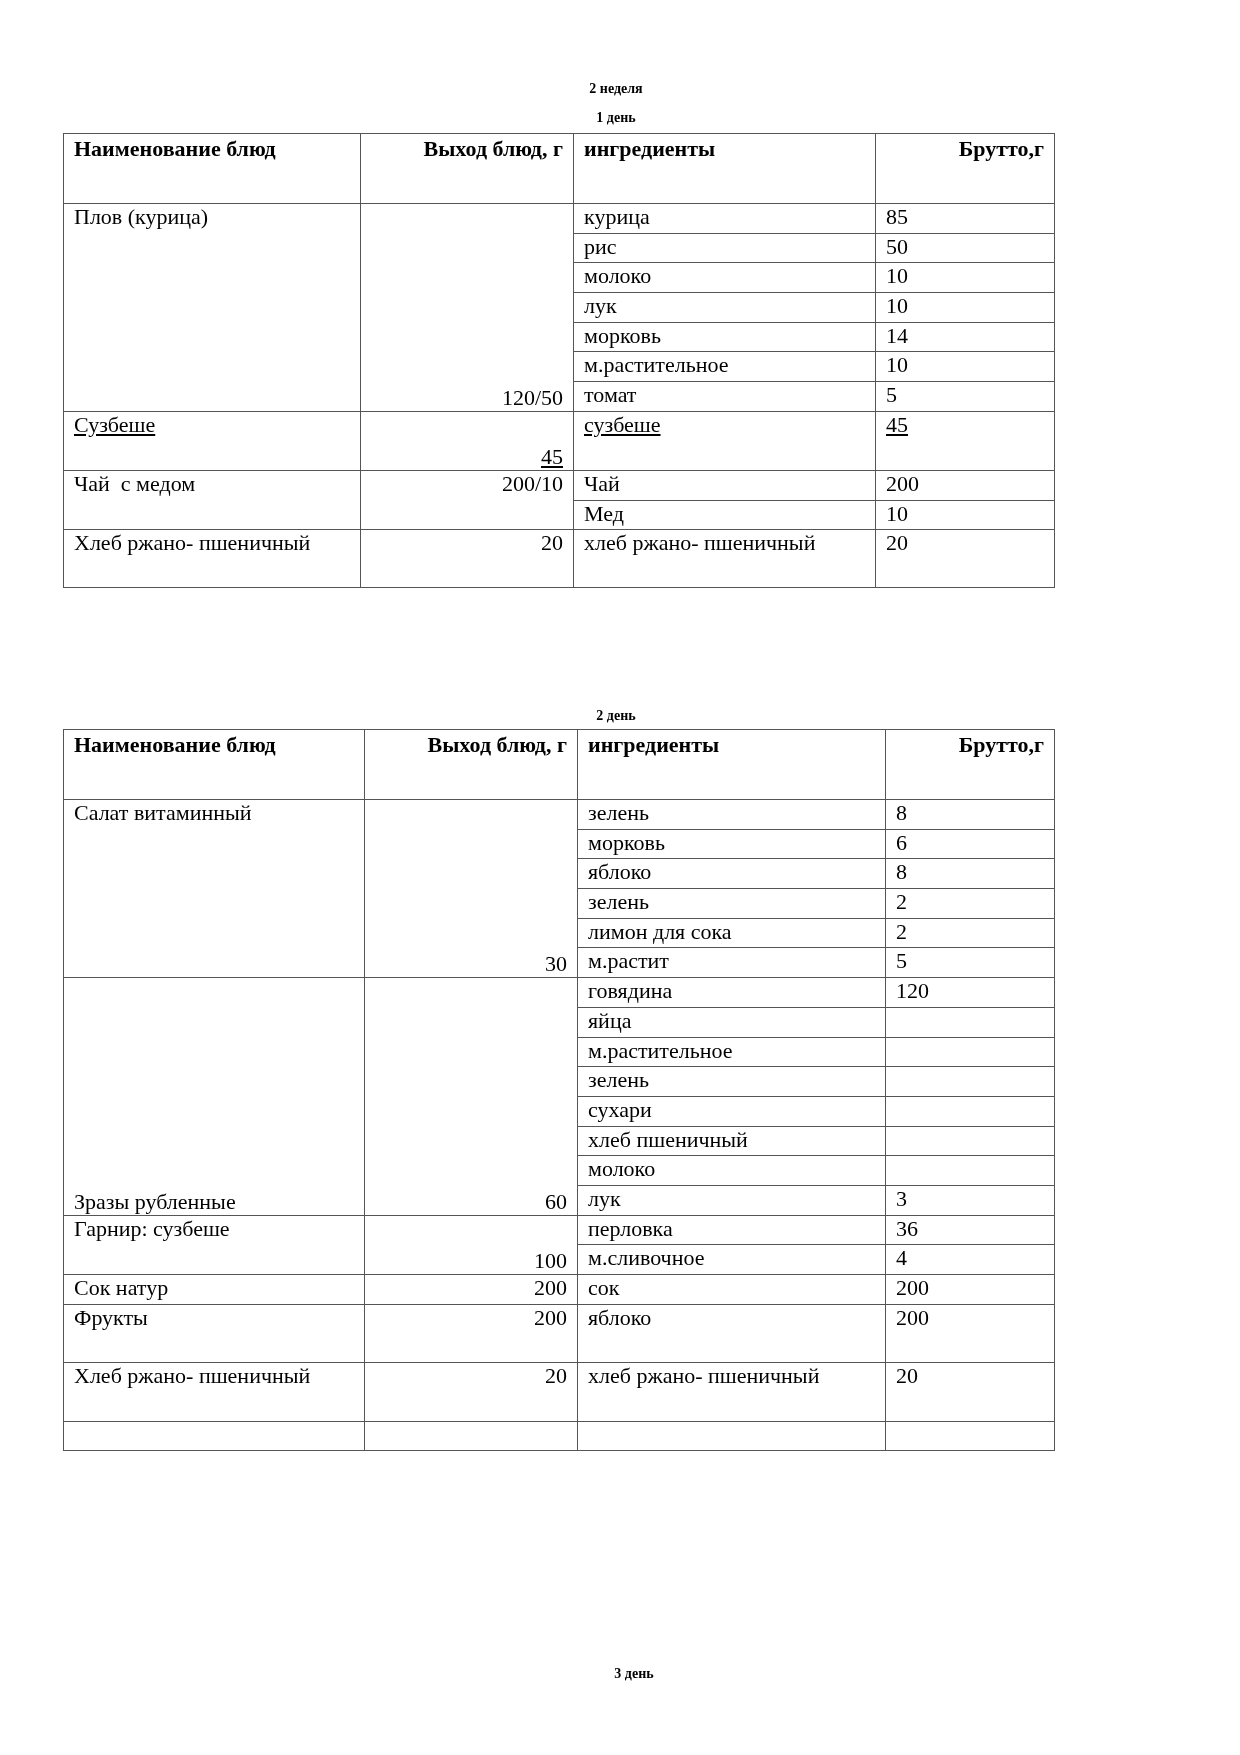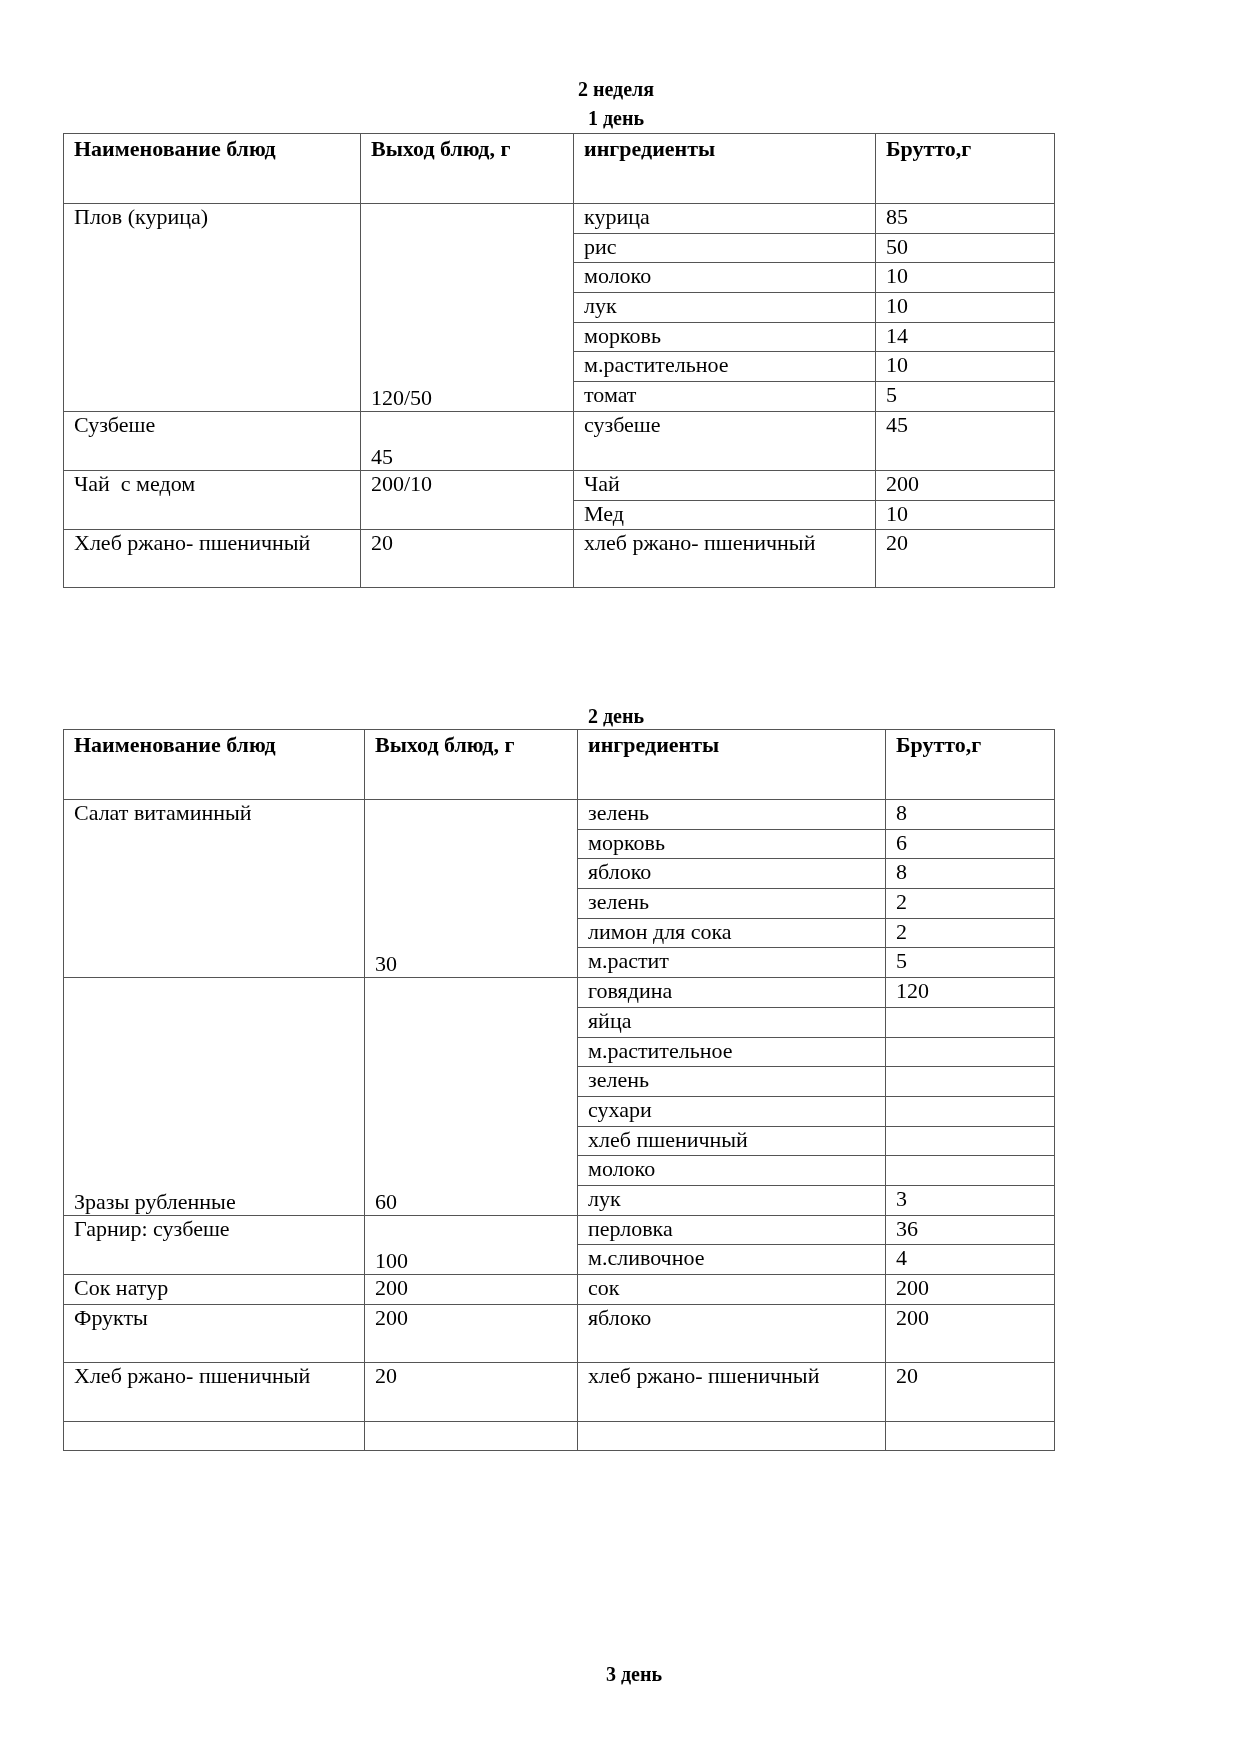--- a/index.html
+++ b/index.html
@@ -3,31 +3,31 @@
 <meta charset="utf-8">
 <style>
   html, body { margin: 0; padding: 0; background: #ffffff; }
   body {
     width: 1240px; height: 1755px; position: relative; overflow: hidden;
     font-family: "Liberation Serif", "DejaVu Serif", serif;
     color: #000; font-size: 22px;
   }
   .title {
     position: absolute; left: 0; width: 1232px; text-align: center;
-    font-weight: bold; font-size: 20px; line-height: 26px;
+    font-weight: bold; font-size: 14px; line-height: 26px;
   }
   table {
     position: absolute; border-collapse: collapse; table-layout: fixed;
   }
   td {
     border: 1.5px solid #555; padding: 0 10px; vertical-align: top;
     font-size: 22px; line-height: 26px; overflow: hidden; white-space: nowrap;
   }
   td.head { font-weight: bold; height: 67px; padding-top: 2px; }
-  td.c { text-align: left; }
+  td.c { text-align: right; }
   td.bottom { vertical-align: bottom; }
   tr.r { height: 29.7px; }
 </style>
 </head>
 <body>
 
 <div class="title" style="top:76px;">2 неделя</div>
 <div class="title" style="top:105px;">1 день</div>
 
 <table style="left:63px; top:133px; width:991px;">
@@ -69,21 +69,21 @@
   </tr>
   <tr class="r">
     <td>м.растительное</td>
     <td>10</td>
   </tr>
   <tr class="r">
     <td>томат</td>
     <td>5</td>
   </tr>
 
-  <tr style="height:59px;">
+  <tr style="height:59px;text-decoration:underline;">
     <td>Сузбеше</td>
     <td class="c bottom">45</td>
     <td>сузбеше</td>
     <td>45</td>
   </tr>
 
   <tr class="r">
     <td rowspan="2" style="white-space:pre;">Чай  с медом</td>
     <td rowspan="2" class="c">200/10</td>
     <td>Чай</td>

